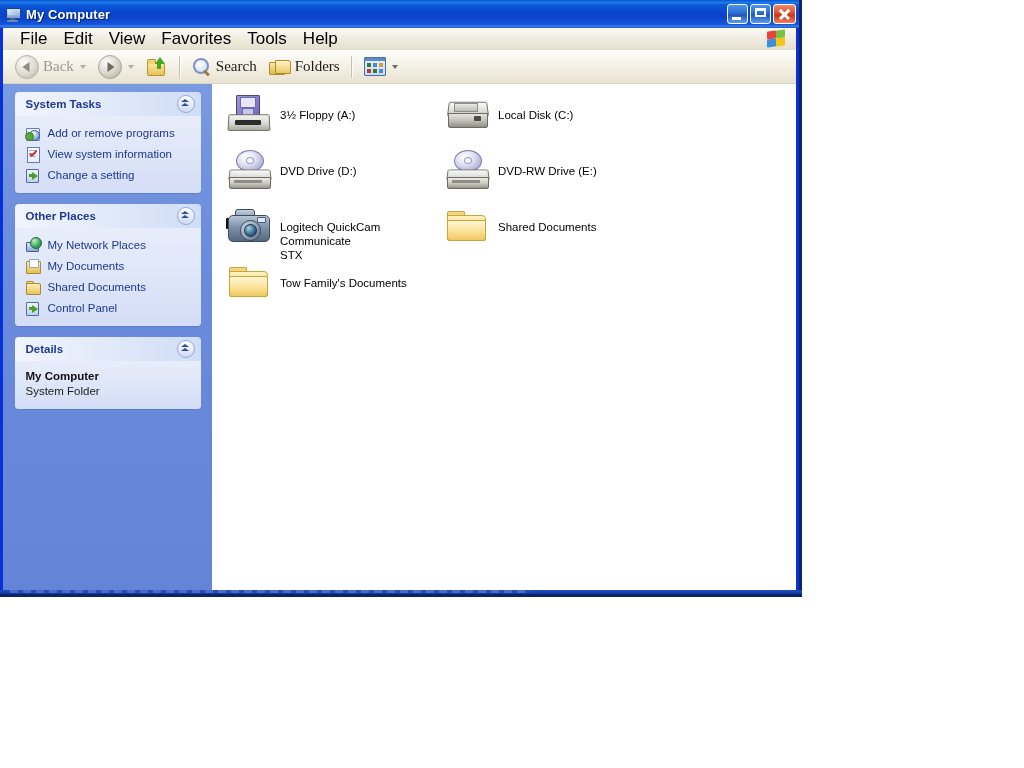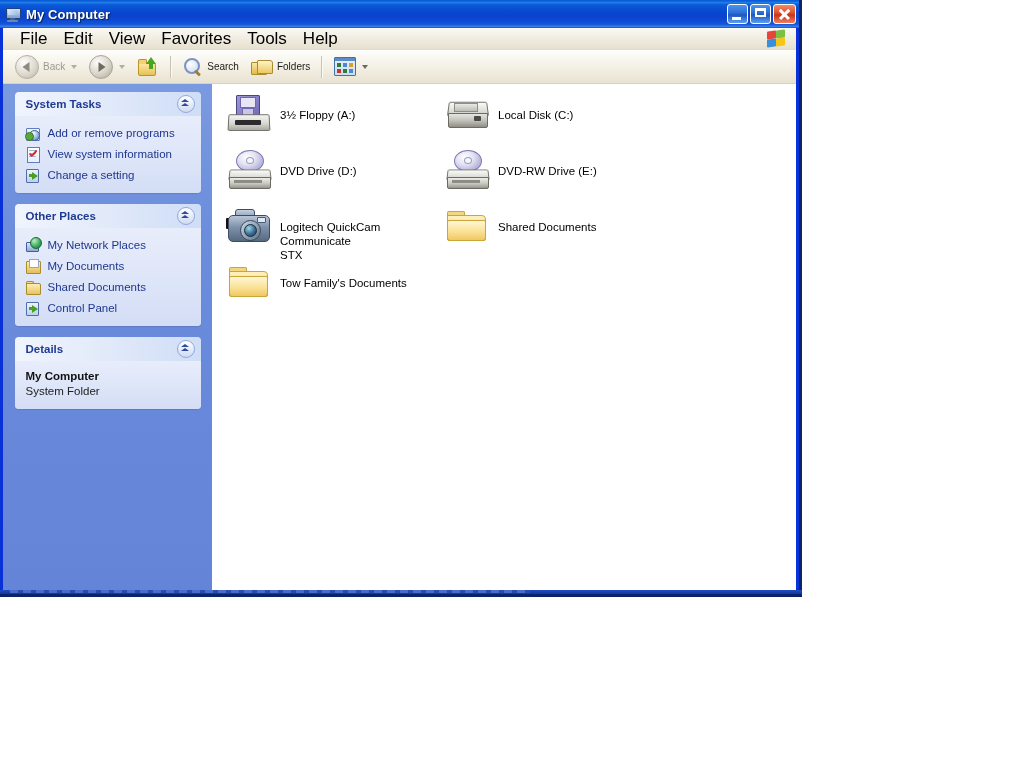--- a/index.html
+++ b/index.html
@@ -163,21 +163,21 @@
     display: flex;
     align-items: center;
     padding-left: 6px;
     border-bottom: 1px solid #d8d2c0;
   }
   .tb-btn {
     display: flex; align-items: center; gap: 4px;
     padding: 2px 5px; height: 26px; box-sizing: border-box;
     cursor: default; border: 1px solid transparent;
   }
-  .tb-label { font-size: 10px; color: #1b1b1b; white-space: nowrap; }
+  .tb-label { font-size: 15px; color: #1b1b1b; white-space: nowrap; font-family: Liberation Serif, serif; }
   .tb-label.disabled { color: #9a9a94; }
   .tb-sep {
     width: 1px; height: 22px; margin: 0 5px;
     background: #c8c2b0; border-right: 1px solid #fbfaf5;
   }
   .tb-arrow {
     width: 0; height: 0; margin-left: 2px;
     border-left: 3.5px solid transparent;
     border-right: 3.5px solid transparent;
     border-top: 4px solid #6b6b64;

